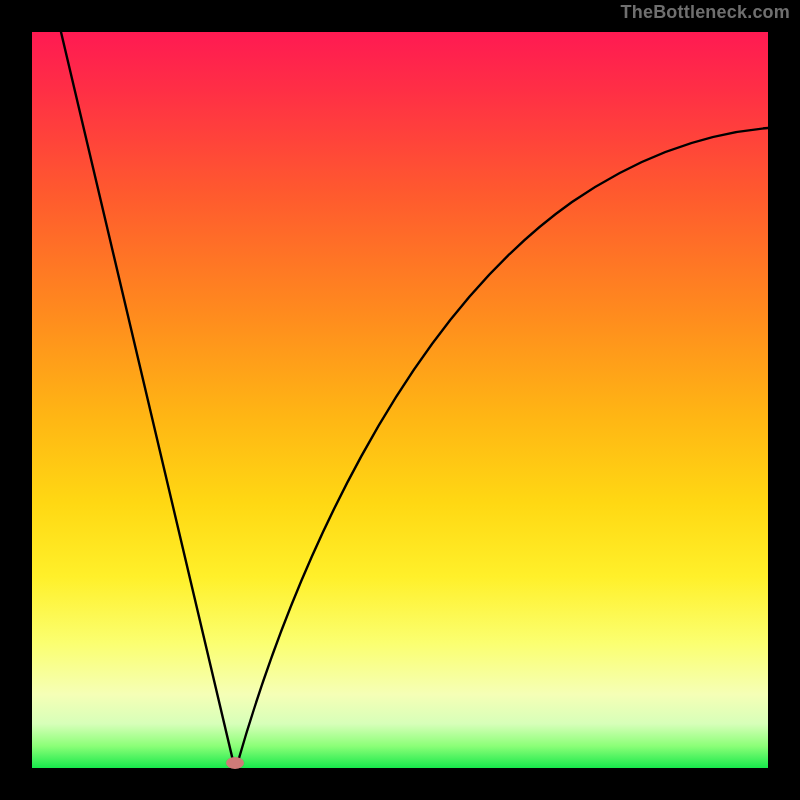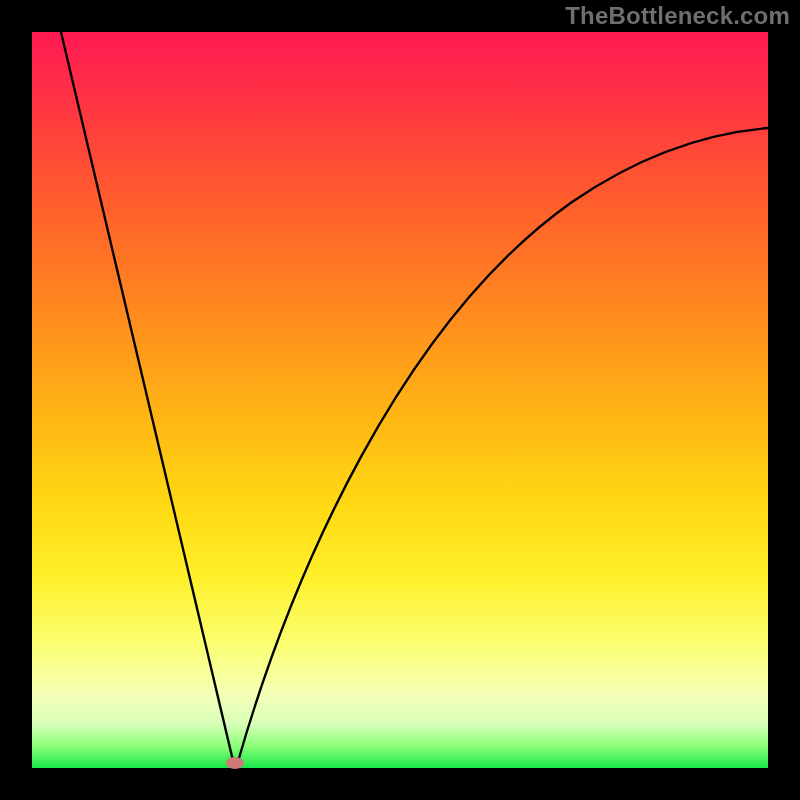--- a/index.html
+++ b/index.html
@@ -15,21 +15,21 @@
     position: relative;
     width: 800px;
     height: 800px;
     background: #000;
   }
   .watermark {
     position: absolute;
     top: 2px;
     right: 10px;
     color: #6f6f6f;
-    font-size: 24px;
+    font-size: 18px;
     font-weight: 600;
     letter-spacing: 0.2px;
     user-select: none;
   }
   .plot {
     position: absolute;
     left: 32px;
     top: 32px;
     width: 736px;
     height: 736px;

